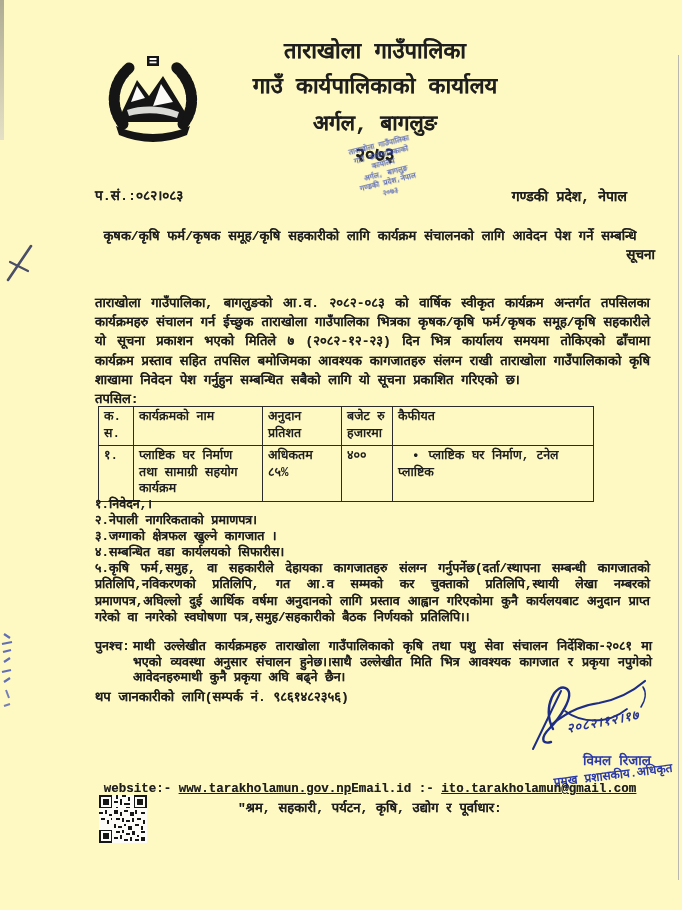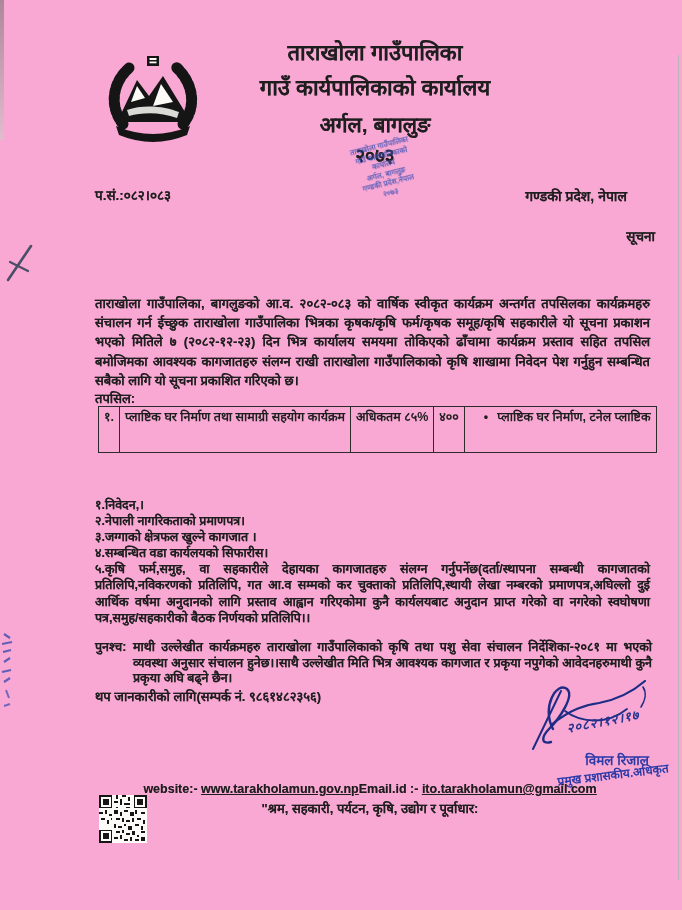--- a/index.html
+++ b/index.html
@@ -1,19 +1,19 @@
 <!DOCTYPE html>
 <html><head>
 <meta charset="utf-8">
 <style>
   html,body{margin:0;padding:0;background:#e8e8e6;}
   .page{
     position:relative;width:682px;height:910px;margin:0 auto;
-    background:#f9a8d4;overflow:hidden;
-    font-family:Liberation Sans, sans-serif;
+    background:#fef9c3;overflow:hidden;
+    font-family:Liberation Mono, monospace;
     color:#1e1e1e;
   }
   .abs{position:absolute;}
   .ink{text-shadow:0 0 .4px rgba(20,20,20,.55);}
   
   .hdr-center{left:170px;top:38px;width:410px;text-align:center;}
   .hdr-line1{font-size:22px;font-weight:bold;line-height:30px;}
   .hdr-line2{font-size:22px;font-weight:bold;line-height:40px;}
   .hdr-line3{font-size:21px;font-weight:bold;line-height:34px;}
   .hdr-line4{font-size:19px;font-weight:bold;line-height:28px;}
@@ -124,29 +124,37 @@
 
   <div class="abs refno ink">प.सं.:०८२।०८३</div>
   <div class="abs province ink">गण्डकी प्रदेश, नेपाल</div>
 
   <svg class="abs pen-mark" viewBox="0 0 30 45">
     <path d="M3,40 L26,6" stroke="#4a4e66" stroke-width="2.6" fill="none" stroke-linecap="round"></path>
     <path d="M5,22 L23,31" stroke="#4a4e66" stroke-width="2.2" fill="none" stroke-linecap="round"></path>
   </svg>
 
   <div class="abs title-block">
+    <div class="l1 ink">कृषक/कृषि फर्म/कृषक समूह/कृषि सहकारीको लागि कार्यक्रम संचालनको लागि आवेदन पेश गर्ने सम्बन्धि</div>
     <div class="l2 ink">सूचना</div>
   </div>
 
   <div class="abs body-par ink">ताराखोला गाउँपालिका, बागलुङको आ.व. २०८२-०८३ को वार्षिक स्वीकृत कार्यक्रम अन्तर्गत तपसिलका कार्यक्रमहरु संचालन गर्न ईच्छुक ताराखोला गाउँपालिका भित्रका कृषक/कृषि फर्म/कृषक समूह/कृषि सहकारीले यो सूचना प्रकाशन भएको मितिले ७ (२०८२-१२-२३) दिन भित्र कार्यालय समयमा तोकिएको ढाँचामा कार्यक्रम प्रस्ताव सहित तपसिल बमोजिमका आवश्यक कागजातहरु संलग्न राखी ताराखोला गाउँपालिकाको कृषि शाखामा निवेदन पेश गर्नुहुन सम्बन्धित सबैको लागि यो सूचना प्रकाशित गरिएको छ।</div>
 
   <div class="abs tapasil ink">तपसिल:</div>
 
   <table class="abs dtable">
     <tbody>
+        <tr>
+      <th class="c-sn">क. स.</th>
+      <th class="c-prog">कार्यक्रमको नाम</th>
+      <th class="c-grant">अनुदान प्रतिशत</th>
+      <th class="c-bud">बजेट रु हजारमा</th>
+      <th class="c-rem">कैफीयत</th>
+    </tr>
     <tr class="row-h">
       <td>१.</td>
       <td class="prog-cell">प्लाष्टिक घर निर्माण तथा सामाग्री सहयोग कार्यक्रम</td>
       <td>अधिकतम ८५%</td>
       <td>४००</td>
       <td class="rem-cell"><span class="blt">•</span><span>प्लाष्टिक घर निर्माण, टनेल प्लाष्टिक</span></td>
     </tr>
   </tbody>
     </table>
 

